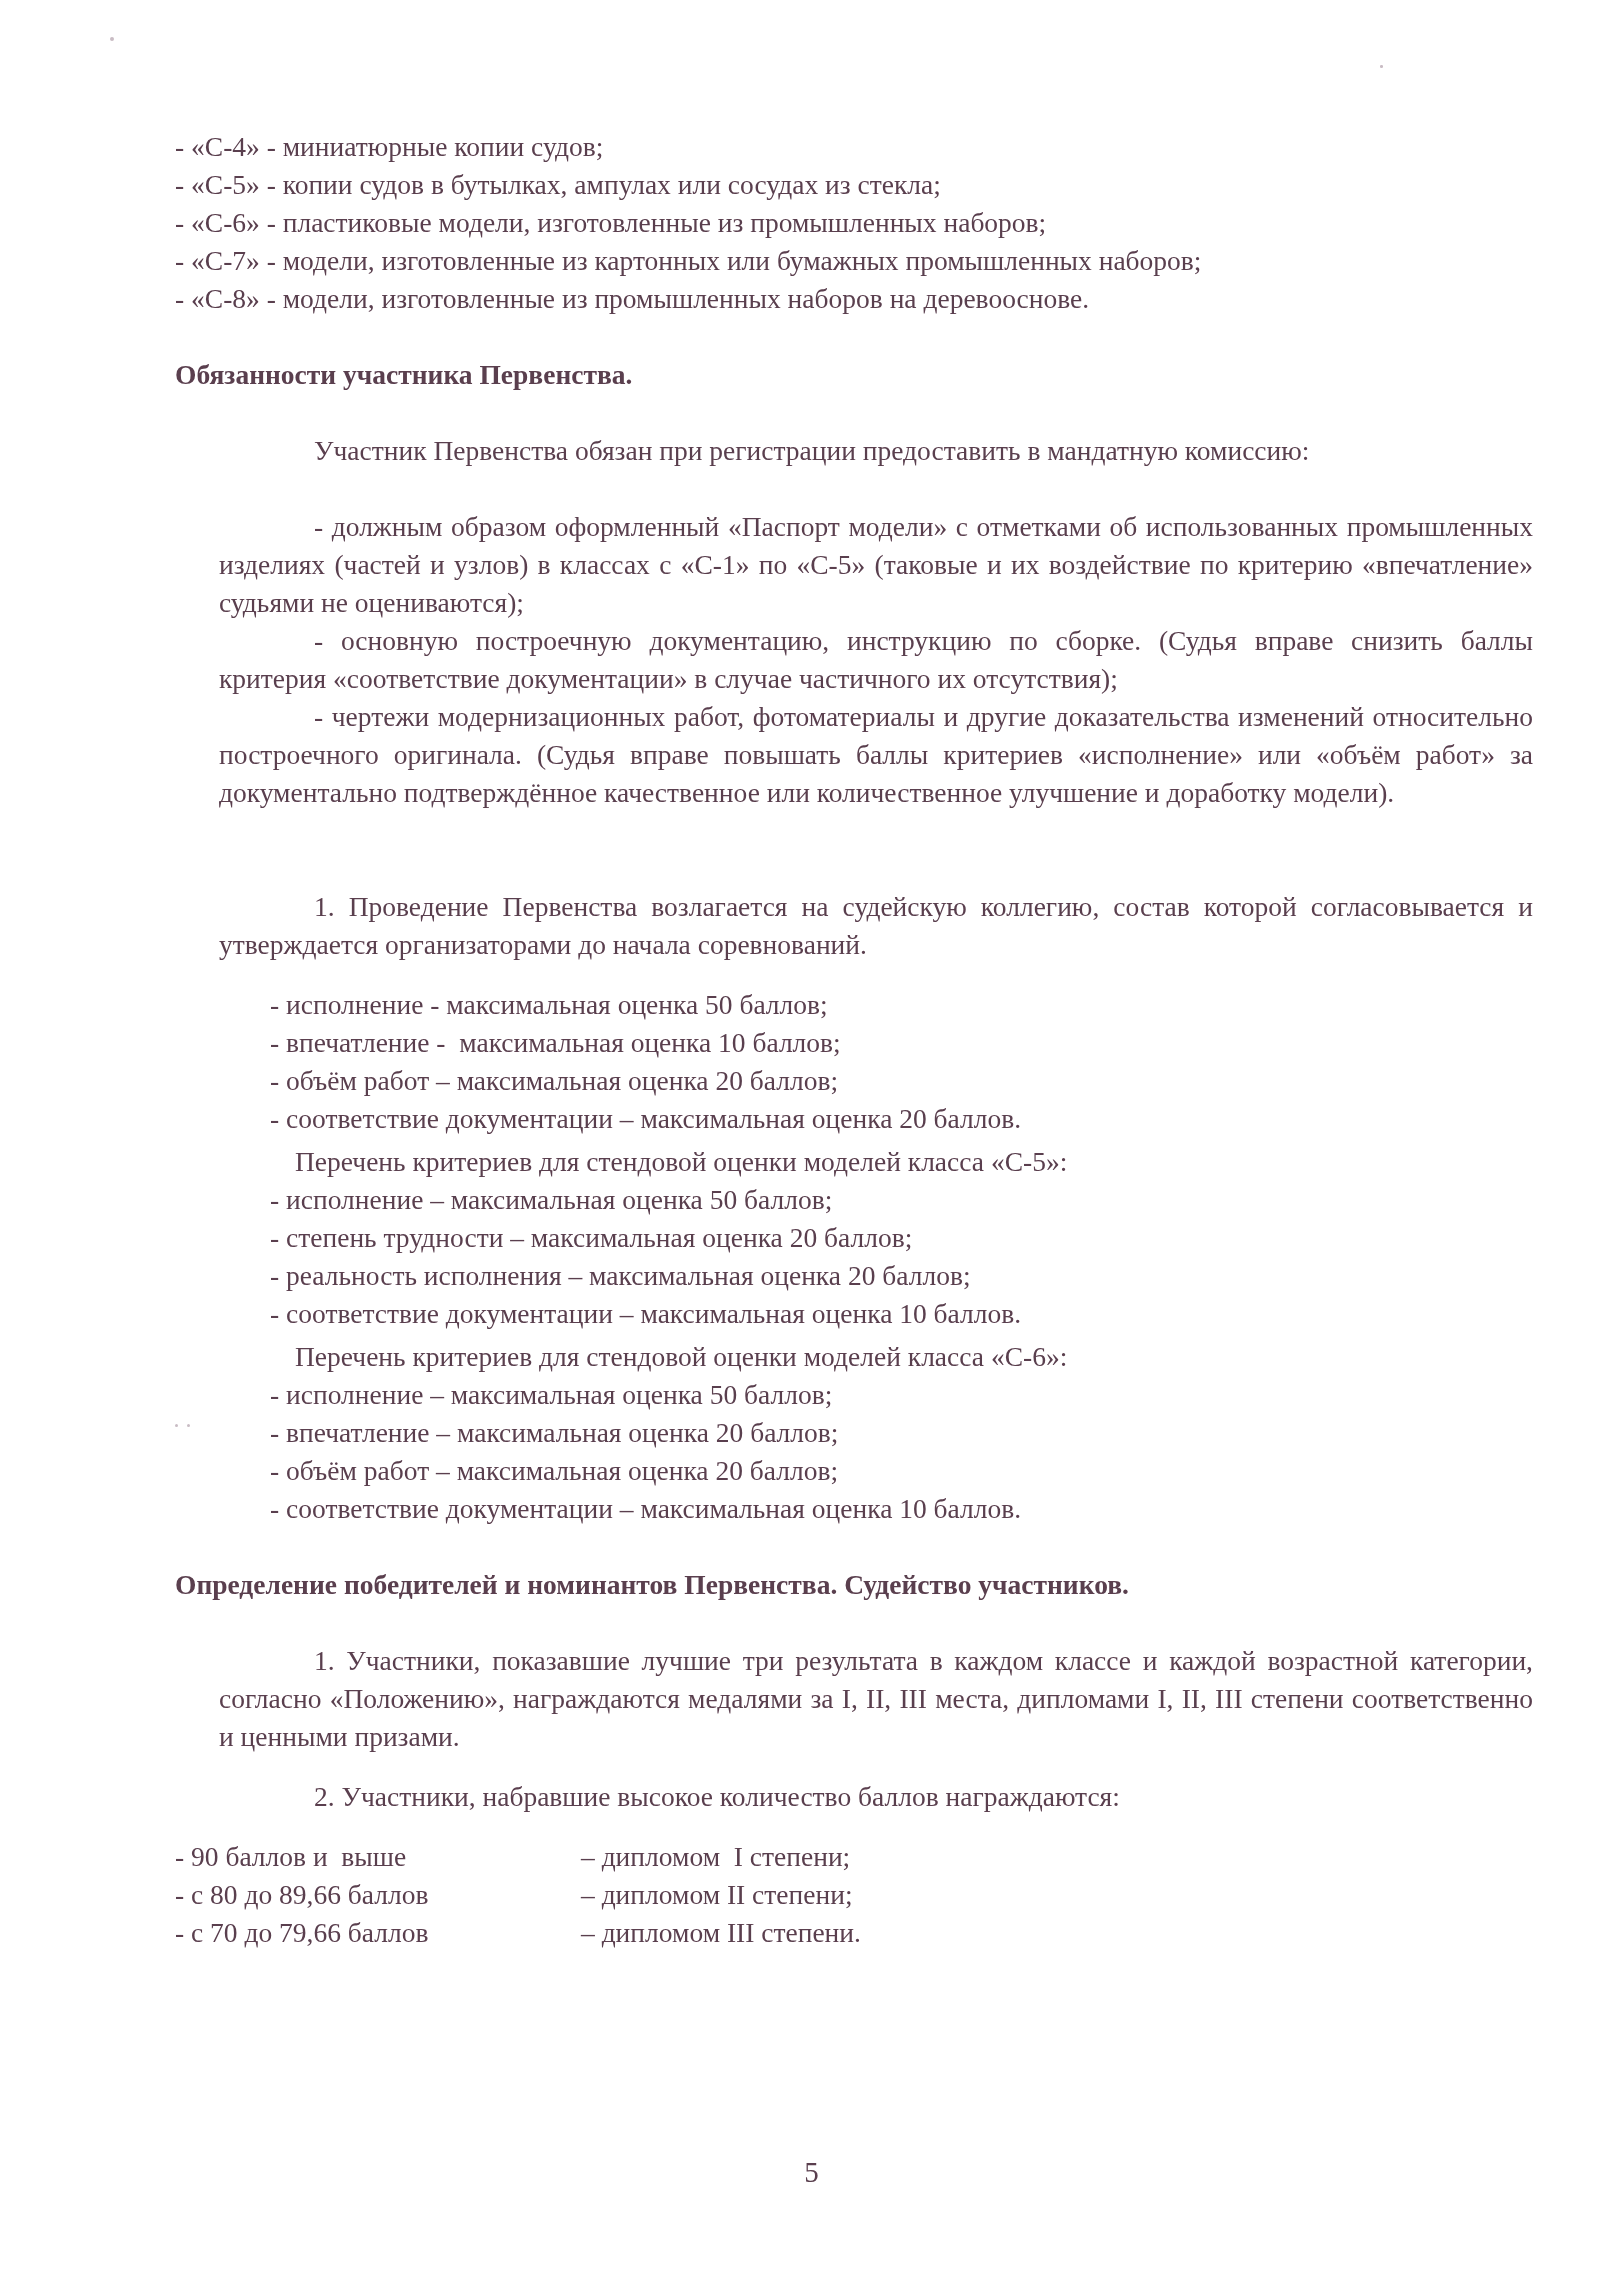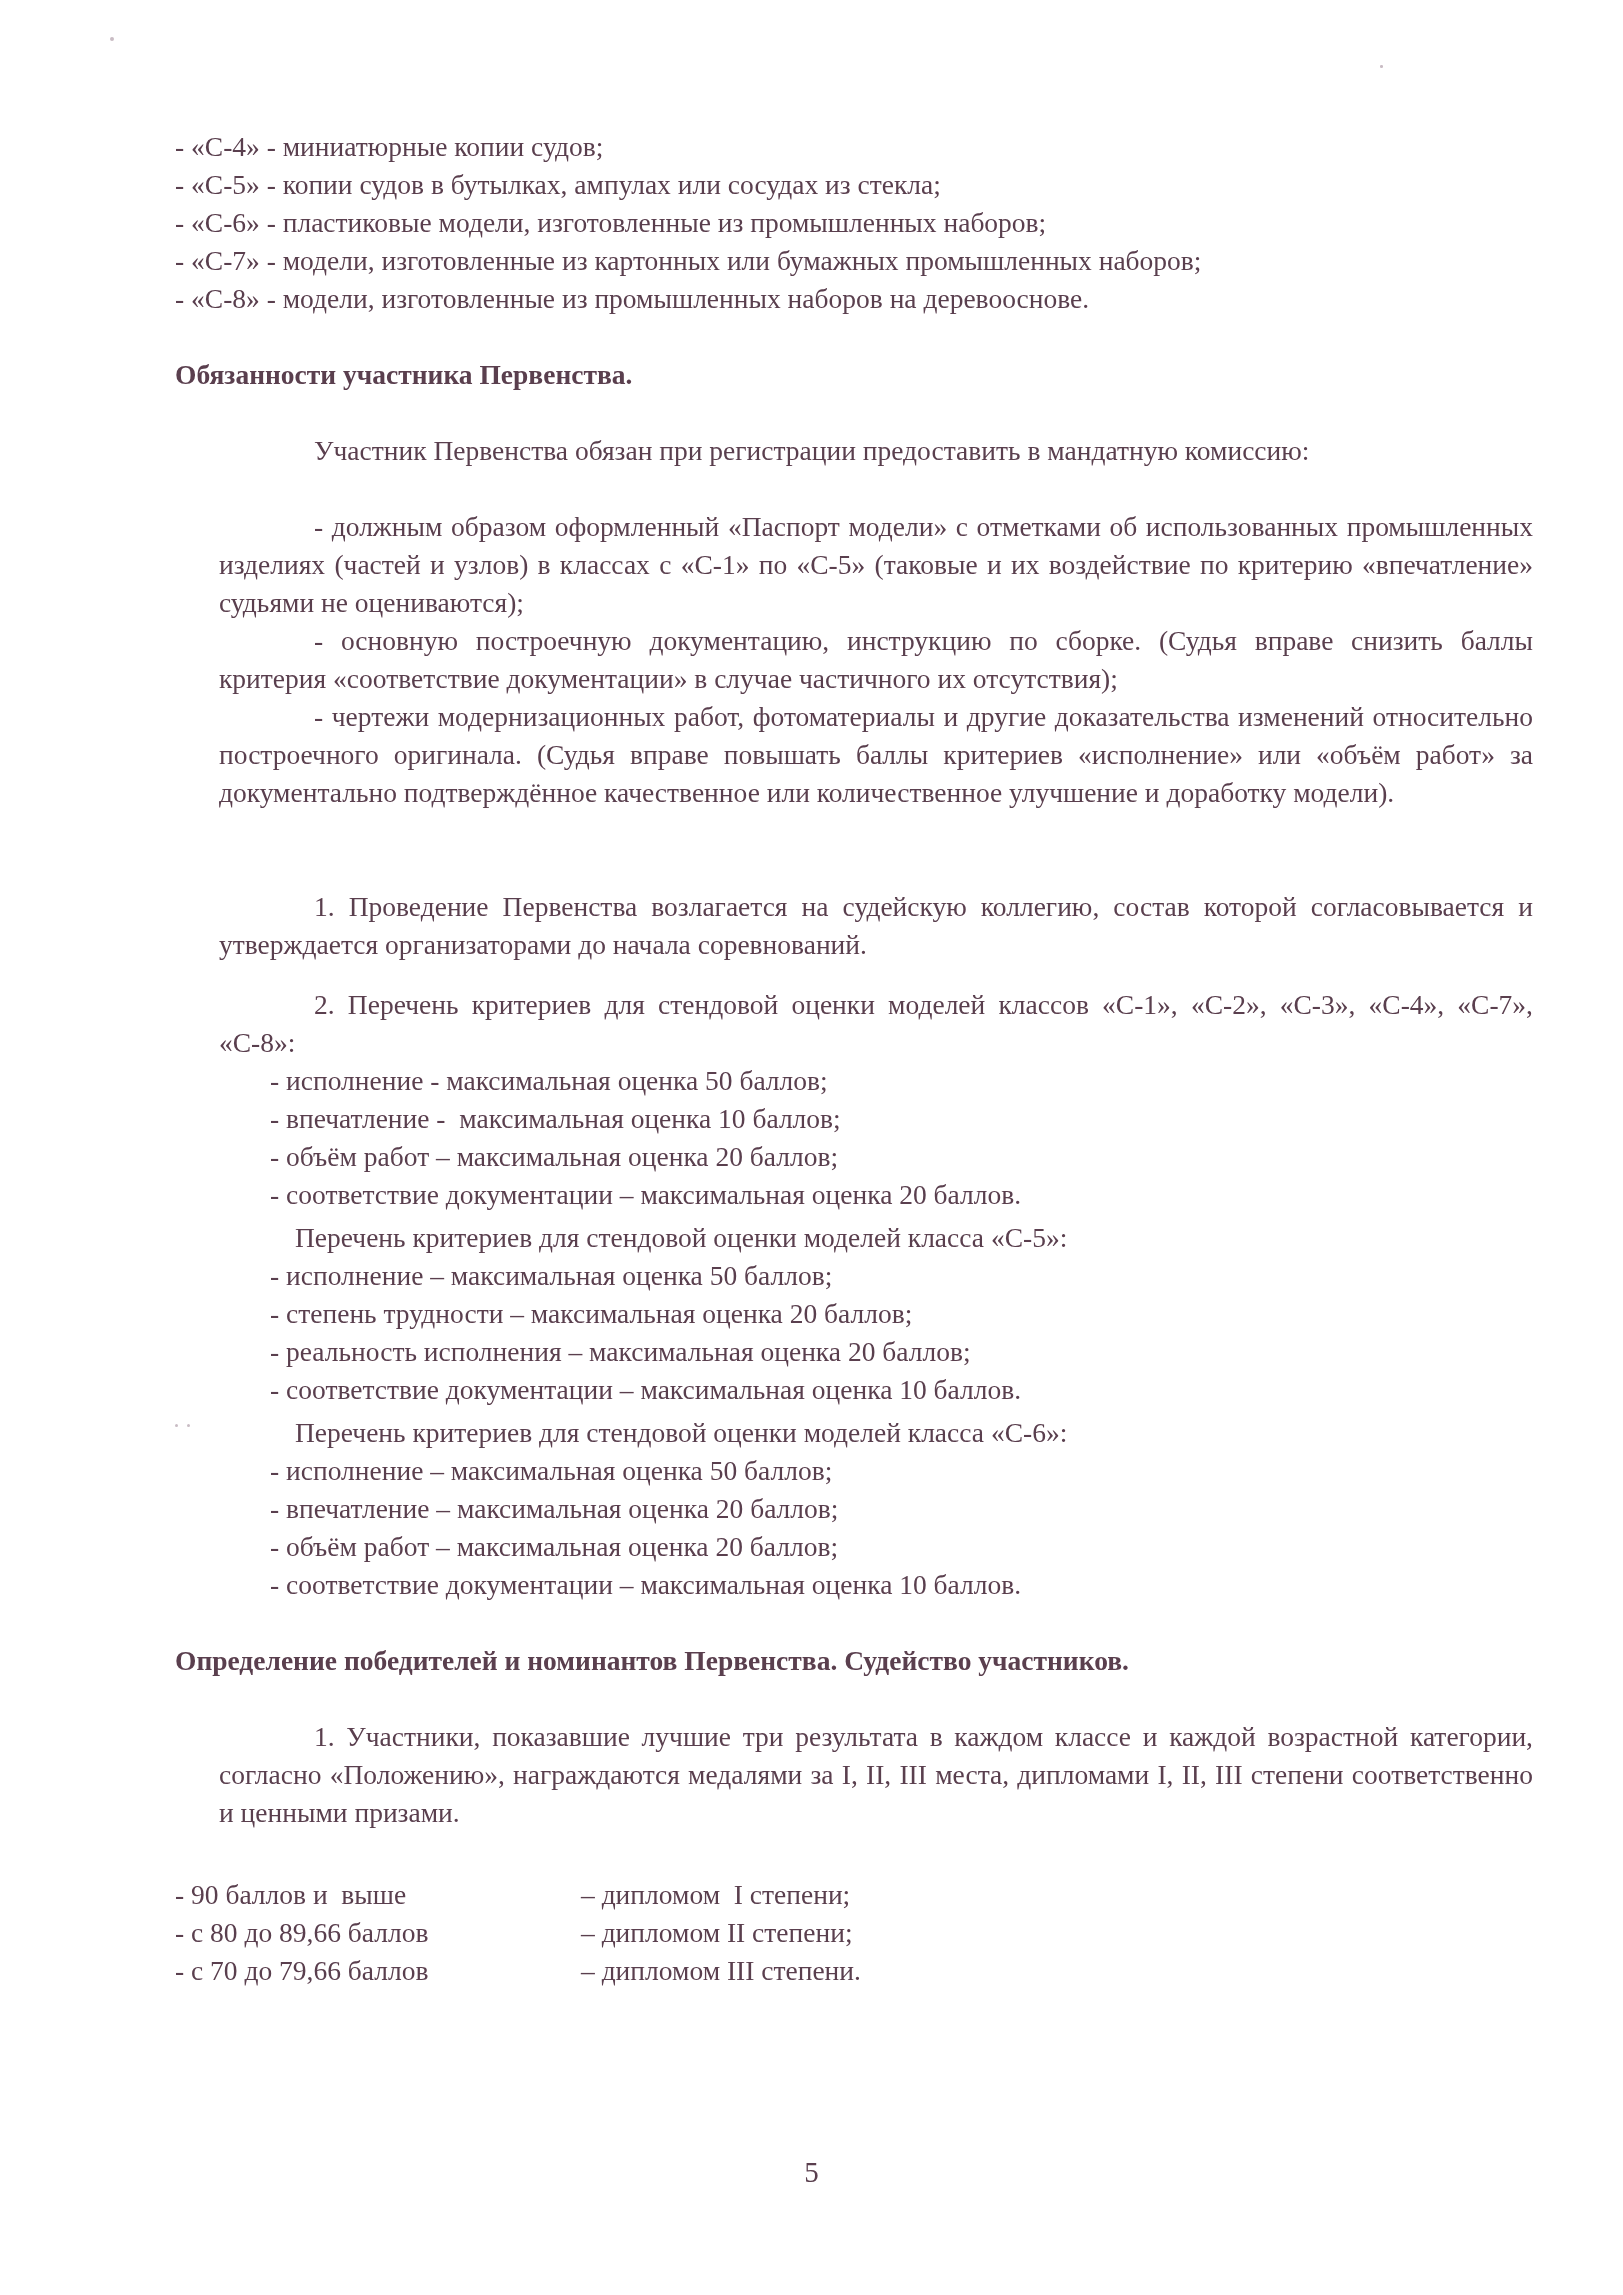--- a/index.html
+++ b/index.html
@@ -47,21 +47,20 @@
   <div class="indent-p">Участник Первенства обязан при регистрации предоставить в мандатную комиссию:</div>
   <div class="gap-md"></div>
   <div class="just indent-p">- должным образом оформленный «Паспорт модели» с отметками об использованных промышленных  изделиях  (частей и узлов) в классах с «С-1» по «С-5» (таковые и их воздействие по критерию  «впечатление» судьями не оцениваются);</div>
   <div class="just indent-p">- основную построечную документацию, инструкцию по сборке.  (Судья  вправе снизить баллы критерия «соответствие документации» в случае частичного их отсутствия);</div>
   <div class="just indent-p" style="text-align-last:left;">- чертежи модернизационных  работ, фотоматериалы и другие доказательства изменений относительно построечного оригинала. (Судья вправе повышать баллы критериев «исполнение» или «объём работ» за документально подтверждённое  качественное или количественное улучшение и доработку модели).</div>
 
   <div class="gap-md"></div>
   <div class="gap-md"></div>
   <div class="just indent-p">1. Проведение Первенства возлагается на судейскую коллегию, состав которой согласовывается и утверждается  организаторами   до начала соревнований.</div>
   <div class="gap-sm"></div>
-  <div class="just indent-p">2. Перечень критериев для стендовой оценки моделей классов «С-1», «С-2», «С-3», «С-4», «С-7», «С-8»:</div>
   <div class="li">- исполнение - максимальная оценка 50 баллов;</div>
   <div class="li">- впечатление -  максимальная оценка 10 баллов;</div>
   <div class="li">- объём работ – максимальная оценка 20 баллов;</div>
   <div class="li">- соответствие документации – максимальная оценка 20 баллов.</div>
 
   <div class="gap-sm" style="height:5.2px"></div>
   <div class="li" style="padding-left:120px;">Перечень критериев для стендовой оценки моделей класса «С-5»:</div>
   <div class="li">- исполнение – максимальная оценка 50 баллов;</div>
   <div class="li">- степень трудности – максимальная оценка 20 баллов;</div>
   <div class="li">- реальность исполнения – максимальная оценка 20 баллов;</div>
@@ -72,20 +71,21 @@
   <div class="li">- исполнение – максимальная оценка 50 баллов;</div>
   <div class="li">- впечатление – максимальная оценка 20 баллов;</div>
   <div class="li">- объём работ – максимальная оценка 20 баллов;</div>
   <div class="li">- соответствие документации – максимальная оценка 10 баллов.</div>
 
   <div class="gap-md"></div>
   <div class="heading">Определение победителей и номинантов Первенства. Судейство участников.</div>
   <div class="gap-md"></div>
   <div class="just indent-p">1. Участники, показавшие лучшие три результата в каждом классе и каждой возрастной категории, согласно «Положению», награждаются медалями за I, II, III места, дипломами I, II, III степени  соответственно  и ценными призами.</div>
   <div class="gap-sm"></div>
+  <div class="indent-p">2. Участники, набравшие высокое количество баллов награждаются:</div>
   <div class="gap-sm"></div>
 
   <div>
     <div class="award-row">
       <span class="cond">- 90 баллов и  выше</span>
       <span>– дипломом  I степени;</span>
     </div>
     <div class="award-row">
       <span class="cond">- с 80 до 89,66 баллов</span>
       <span>– дипломом II степени;</span>

